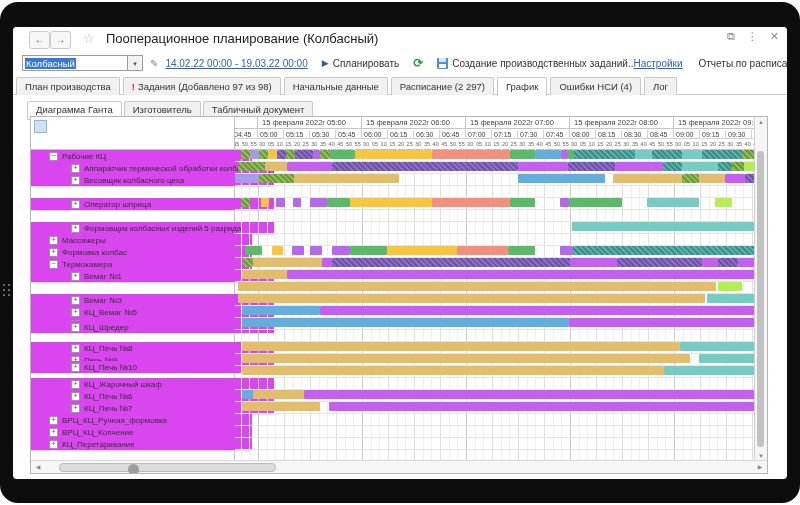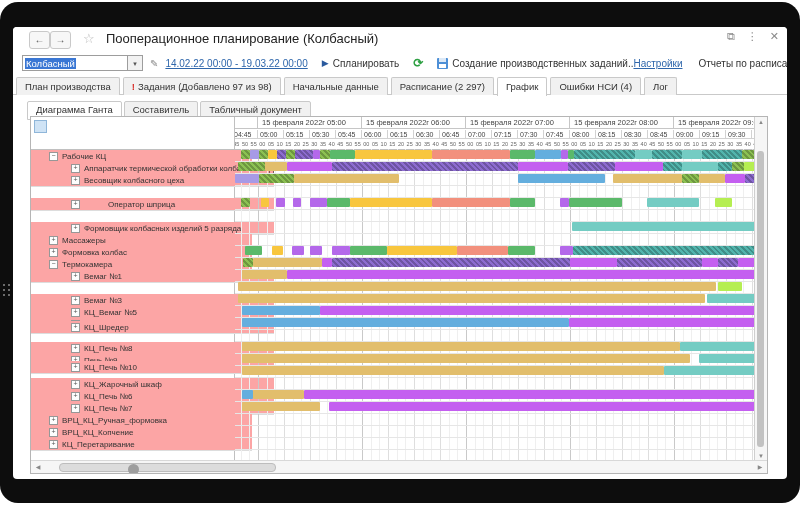--- a/index.html
+++ b/index.html
@@ -36,21 +36,21 @@
   .tab.active{background:#fff;position:relative;height:18px;}
   .tab .warn{color:#d9322e;font-weight:bold;margin-right:3px;}
   .subtabbar{position:absolute;left:14px;top:72px;height:17px;}
   .subtab{display:inline-block;height:16px;line-height:16px;padding:0 8px;font-size:9.5px;color:#333;background:#f1f1f1;border:1px solid #c9c9c9;border-radius:2px 2px 0 0;margin-right:2px;cursor:pointer;}
   .subtab.active{background:#fff;height:17px;}
   
   .gpanel{position:absolute;left:17px;top:89px;width:736px;height:356px;border:1px solid #b5b5b5;background:#fff;overflow:hidden;}
   .lblcol{position:absolute;left:0;top:0;width:203px;height:344px;border-right:1px solid #c0c0c0;background:#fff;}
   .lblhead{position:absolute;left:0;top:0;width:203px;height:32px;border-bottom:1px solid #c0c0c0;}
   .paneicon{position:absolute;left:3px;top:3px;width:11px;height:11px;background:#cfe3f5;border:1px solid #8fb6d9;cursor:pointer;}
-  .lrow{position:absolute;left:0;width:203px;height:12px;border-bottom:1px solid #ddd;display:flex;align-items:center;overflow:hidden;cursor:pointer;background:#fca5a5;}
+  .lrow{position:absolute;left:0;width:203px;height:12px;border-bottom:1px solid #ddd;display:flex;align-items:center;overflow:hidden;cursor:pointer;background:#d946ef;}
   .tree{width:7px;height:7px;border:1px solid #979797;background:#fdfdfd;font-size:7px;line-height:5px;text-align:center;color:#555;flex:none;margin-right:4px;}
   .lrow span{font-size:8px;color:#333;white-space:nowrap;}
   
   .ghead{position:absolute;left:204px;top:0;width:520px;height:32px;overflow:hidden;border-bottom:1px solid #c0c0c0;background:#fff;}
   .gh1{position:absolute;top:0;height:12px;border-right:1px solid #c6c6c6;border-bottom:1px solid #c6c6c6;font-size:7.5px;color:#444;line-height:12px;padding-left:4px;box-sizing:border-box;white-space:nowrap;overflow:hidden;}
   .gh2{position:absolute;top:13px;height:9px;border-right:1px solid #d2d2d2;border-bottom:1px solid #d2d2d2;font-size:7px;color:#444;line-height:9px;padding-left:2px;box-sizing:border-box;white-space:nowrap;overflow:hidden;}
   .gh3{position:absolute;top:23px;height:9px;font-size:5.5px;color:#666;line-height:9px;text-align:center;overflow:hidden;}
   
   .garea{position:absolute;left:204px;top:32px;width:520px;height:320px;overflow:hidden;
     background-image:
@@ -119,40 +119,40 @@
       <div class="tright">
         <span class="lnk">Настройки</span>
         <div class="tbtn">
             <span>Отчеты по расписанию</span>
           </div>
 
       </div>
     </div>
 
     <div class="tabbar"><div class="tab"><span>План производства</span></div><div class="tab"><span class="warn">!</span><span>Задания (Добавлено 97 из 98)</span></div><div class="tab"><span>Начальные данные</span></div><div class="tab"><span>Расписание (2 297)</span></div><div class="tab active"><span>График</span></div><div class="tab"><span>Ошибки НСИ (4)</span></div><div class="tab"><span>Лог</span></div></div>
-    <div class="subtabbar"><div class="subtab active">Диаграмма Ганта</div><div class="subtab">Составитель</div><div class="subtab">Табличный документ</div></div>
+    <div class="subtabbar"><div class="subtab active">Диаграмма Ганта</div><div class="subtab">Изготовитель</div><div class="subtab">Табличный документ</div></div>
 
     <div class="gpanel">
       <div class="lblcol">
         <div class="lblhead">
           <div class="paneicon"></div>
         </div>
       <div class="lrow" style="top: 33px; padding-left: 18px;">
             <div class="tree">−</div>
             <span>Рабочие КЦ</span>
           </div>
           <div class="lrow" style="top: 45px; padding-left: 40px;">
             <div class="tree">+</div>
             <span>Аппаратчик термической обработки колбасных изделий</span>
           </div>
           <div class="lrow" style="top: 57px; padding-left: 40px;">
             <div class="tree">+</div>
             <span>Весовщик колбасного цеха</span>
           </div>
-          <div class="lrow" style="top: 81px; padding-left: 40px; gap: 24px;">
+          <div class="lrow" style="top: 81px; padding-left: 40px;">
             <div class="tree">+</div>
             <span>Оператор шприца</span>
           </div>
           <div class="lrow" style="top: 105px; padding-left: 40px;">
             <div class="tree">+</div>
             <span>Формовщик колбасных изделий 5 разряда</span>
           </div>
           <div class="lrow" style="top: 117px; padding-left: 18px;">
             <div class="tree">+</div>
             <span>Массажеры</span>

